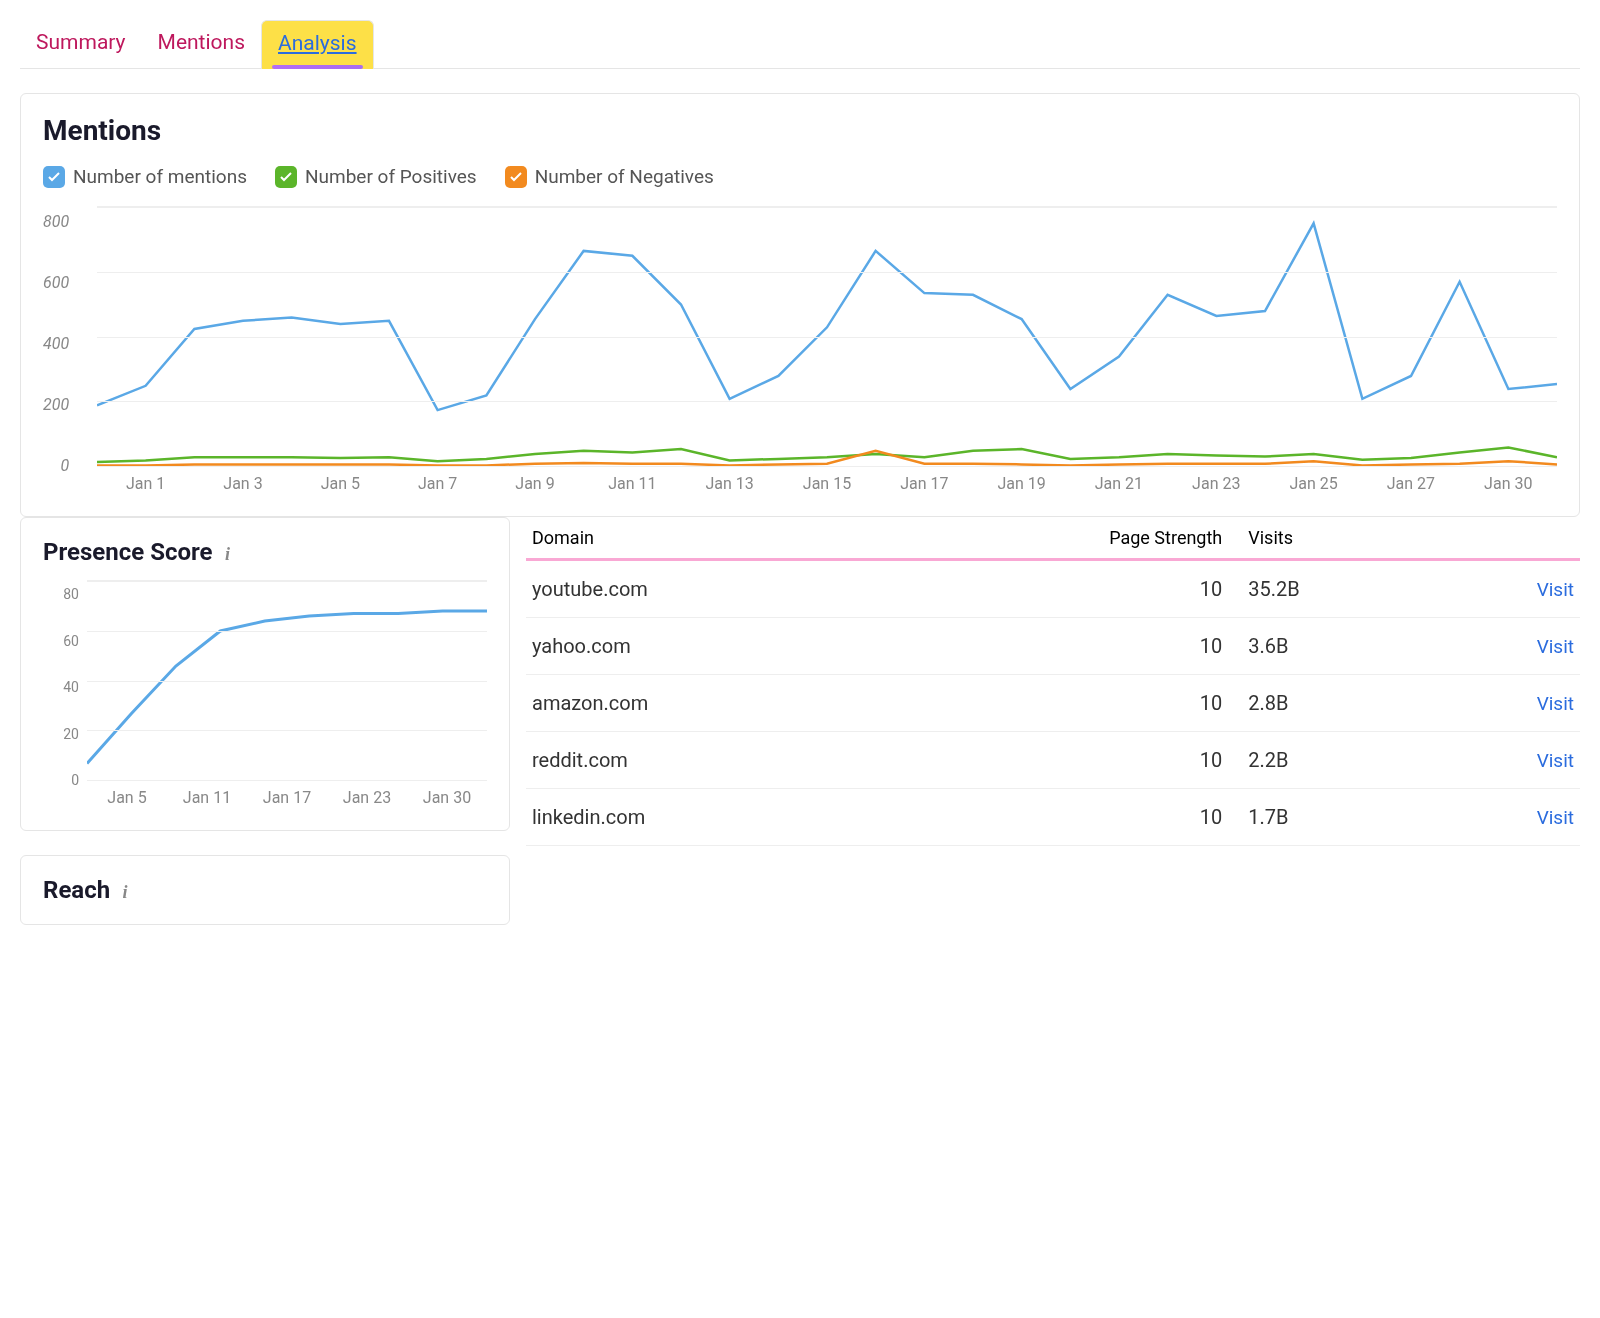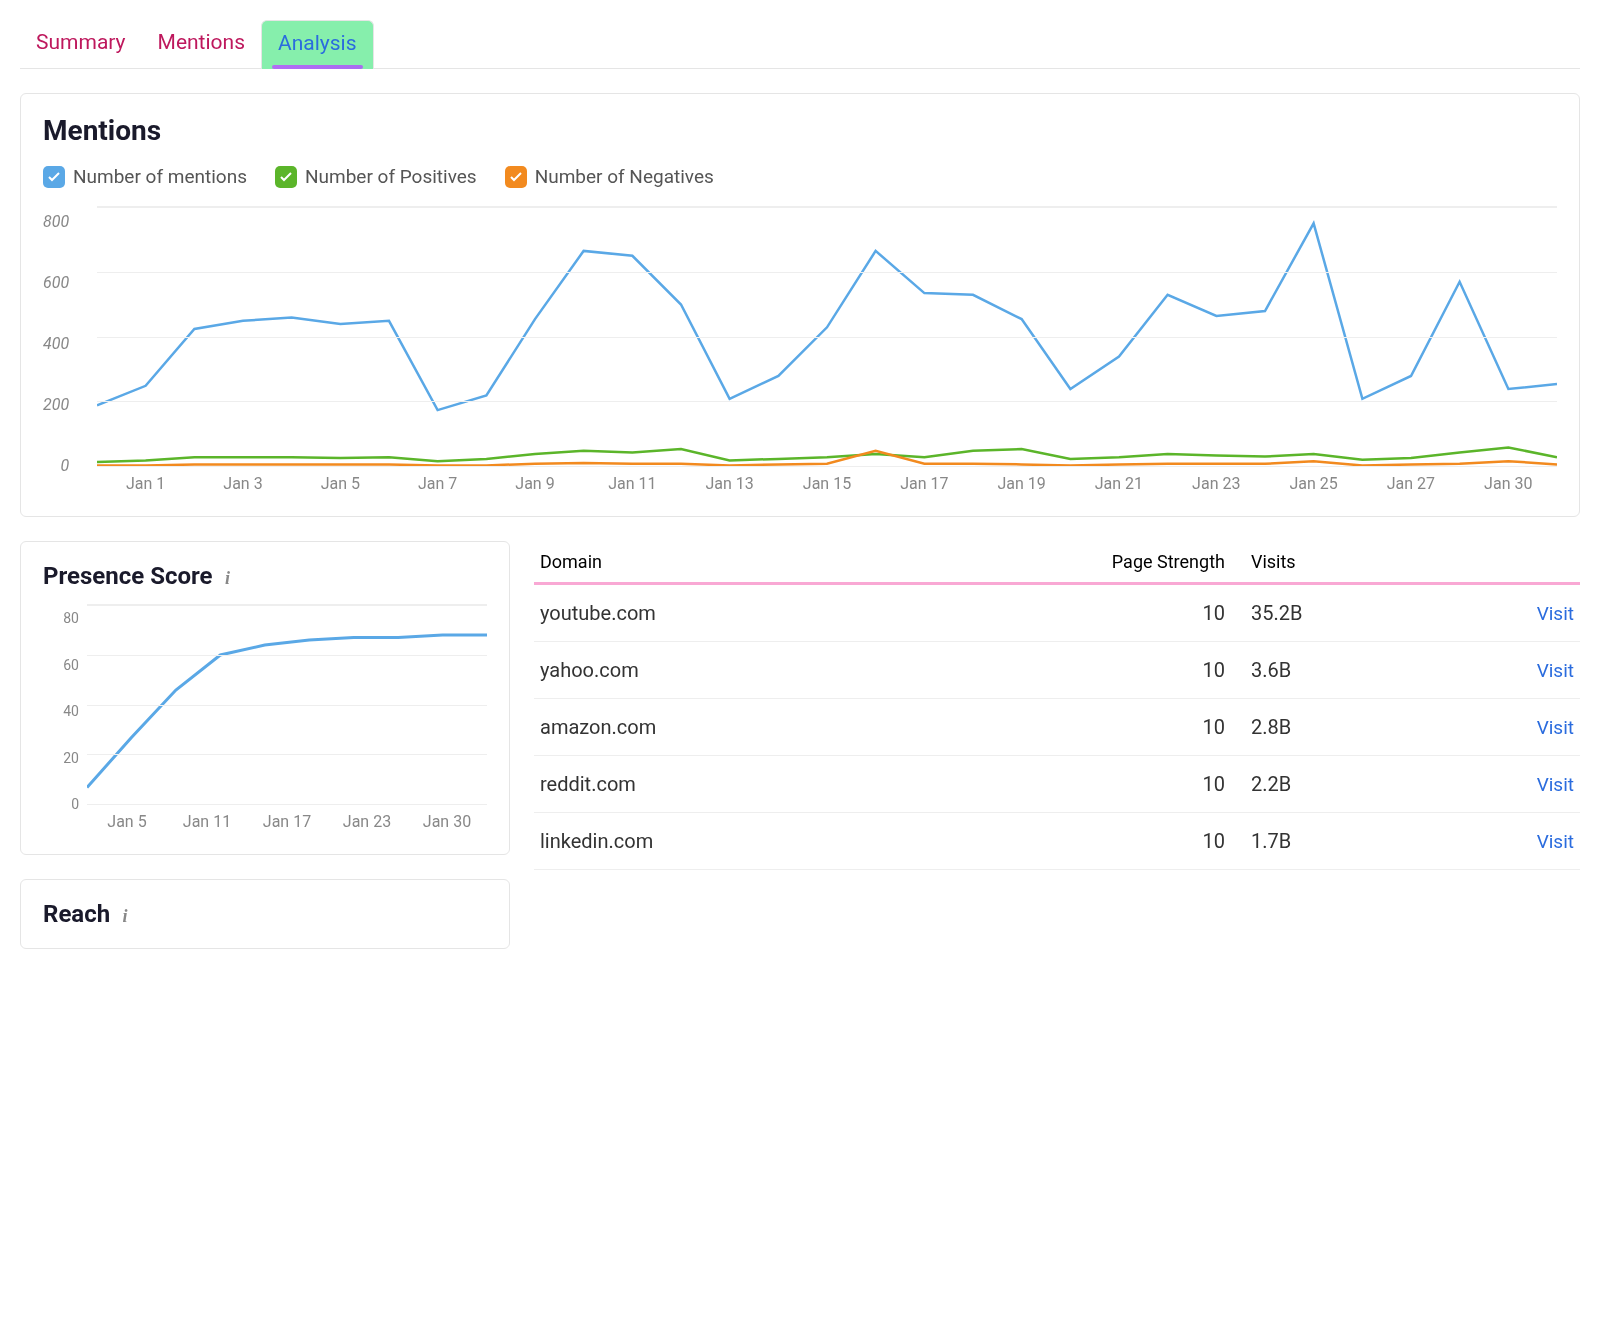--- a/index.html
+++ b/index.html
@@ -21,22 +21,23 @@
     font-size: 21px;
     color: #be185d;
     cursor: pointer;
     position: relative;
   }
   .tab.active {
     color: #2b6cde;
     border: 1px solid #e5e5e5;
     border-bottom: none;
     border-radius: 6px 6px 0 0;
-    background: #86efac;
+    background: #fde047;
     margin-bottom: -1px;
+    text-decoration: underline;
   }
   .tab.active::after {
     content: "";
     position: absolute;
     left: 10px; right: 10px; bottom: 0;
     height: 4px;
     background: linear-gradient(90deg,#b26df5,#a96cf0);
     border-radius: 2px;
   }
   .card {
@@ -67,22 +68,21 @@
   .chart-area { position: relative; }
   .y-axis { position: absolute; left: 0; top: 0; bottom: 30px; display: flex; flex-direction: column; justify-content: space-between; text-align: right; font-size: 16px; color: #888; font-style: italic; }
   .y-axis div { line-height: 1; transform: translateY(50%); }
   .plot { margin-left: 54px; position: relative; border-top: 1px solid #eee; }
   .gridline { position: absolute; left:0; right:0; border-top: 1px solid #eee; }
   .x-axis { margin-left: 54px; display: flex; justify-content: space-between; font-size: 16px; color: #888; margin-top: 8px; }
   .x-axis span { flex: 1; text-align: center; white-space: nowrap; }
   .row2 {
     display: grid;
     grid-template-columns: 490px 1fr;
-    gap: 24px;
-    margin-top: 24px;
+    gap: 16px;
     align-items: start;
   }
   .section-h {
     font-size: 24px;
     color: #6b6b76;
     font-weight: 400;
     margin-bottom: 18px;
     display: flex; align-items: baseline; gap: 8px;
   }
   .info-icon {

